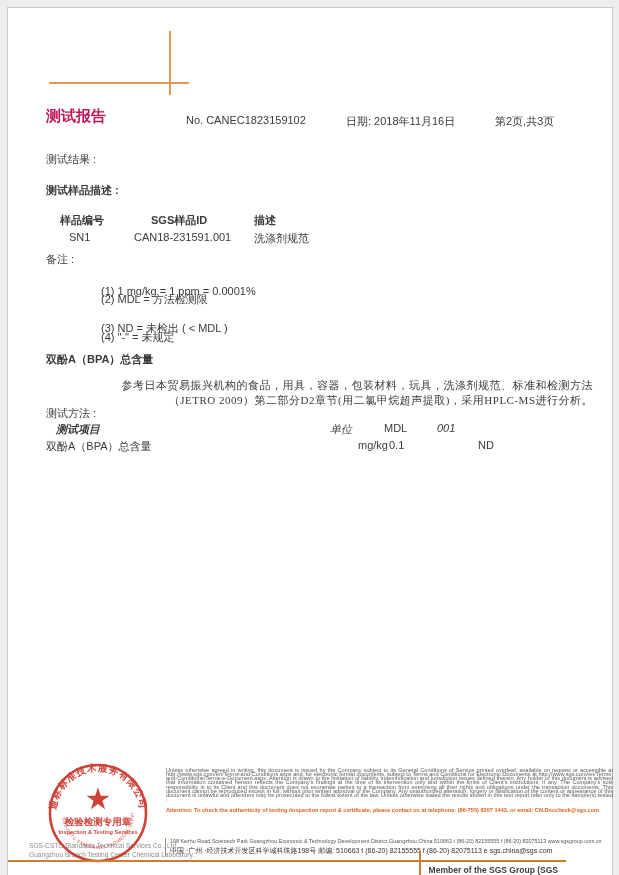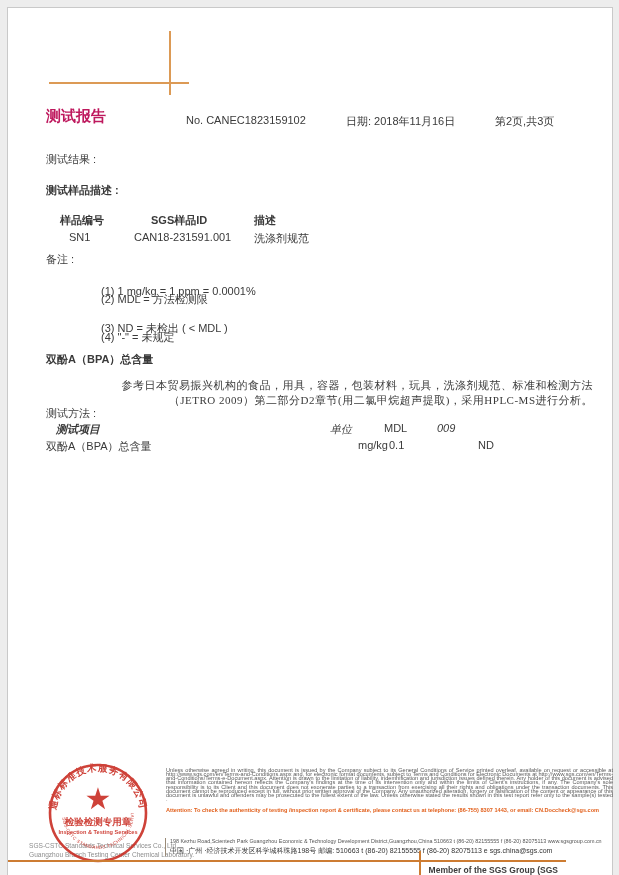--- a/index.html
+++ b/index.html
@@ -60,21 +60,21 @@
   <div class="abs txt" style="left:93px;top:303px;margin-top:10px;">(3) ND = 未检出 ( &lt; MDL )</div>
   <div class="abs txt" style="left:93px;top:322px;">(4) "-" = 未规定</div>
 
   <div class="abs txt b u" style="left:38px;top:344px;">双酚A（BPA）总含量</div>
   <div class="abs txt" style="left:38px;top:370px;margin-top:28px;">测试方法 :</div>
   <div class="abs txt method" style="left:93px;top:370px;">参考日本贸易振兴机构的食品，用具，容器，包装材料，玩具，洗涤剂规范、标准和检测方法（JETRO 2009）第二部分D2章节(用二氯甲烷超声提取)，采用HPLC-MS进行分析。</div>
 
   <div class="abs txt b u i" style="left:48px;top:414px;">测试项目</div>
   <div class="abs txt u i" style="left:322px;top:414px;">单位</div>
   <div class="abs txt u" style="left:376px;top:414px;">MDL</div>
-  <div class="abs txt u i" style="left:429px;top:414px;">009</div>
+  <div class="abs txt u i" style="left:429px;top:414px;">001</div>
   <div class="abs txt" style="left:38px;top:431px;">双酚A（BPA）总含量</div>
   <div class="abs txt" style="left:318px;top:431px;margin-left:32px;">mg/kg</div>
   <div class="abs txt" style="left:381px;top:431px;">0.1</div>
   <div class="abs txt" style="left:430px;top:431px;margin-left:40px;">ND</div>
 
   <div class="abs co-line" style="left:21px;top:833px;">SGS-CSTC Standards Technical Services Co., Ltd.</div>
   <div class="abs co-line" style="left:21px;top:842px;">Guangzhou Branch Testing Center Chemical Laboratory.</div>
 
   <svg class="abs stamp" style="left:38px;top:753px;" width="104" height="104" viewBox="0 0 104 104">
     <circle cx="52" cy="52" r="48" fill="none" stroke="#c8281e" stroke-width="2.6"></circle>

